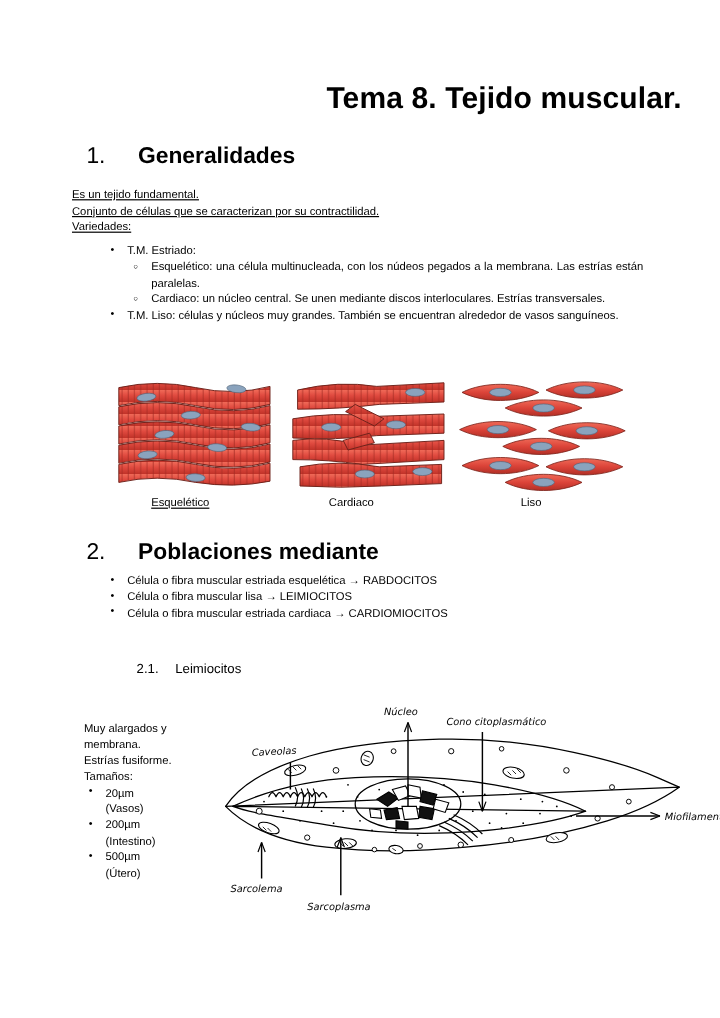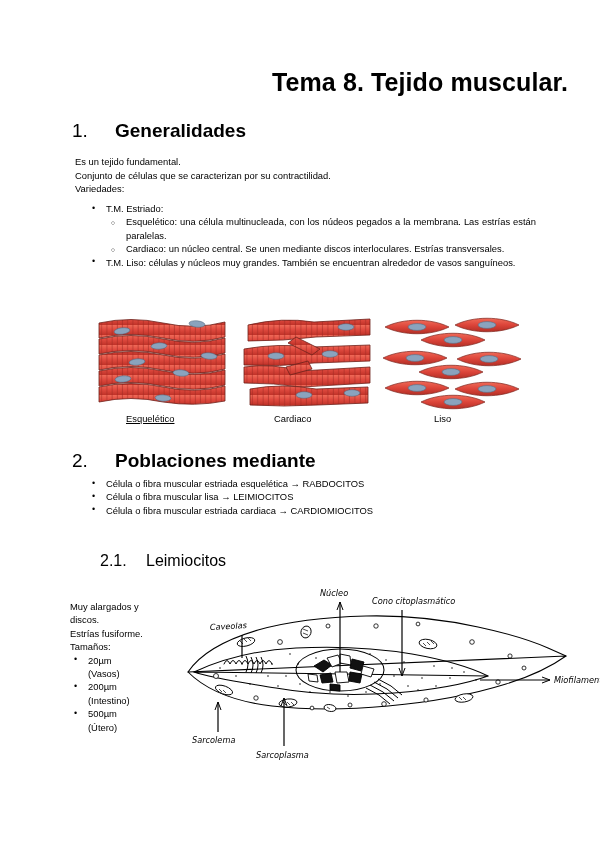--- a/index.html
+++ b/index.html
@@ -21,28 +21,29 @@
 
   .h1{
     position:absolute;left:72px;
     font-size:19px;font-weight:700;
     white-space:nowrap;
   }
   .h1 .num{display:inline-block;width:43px;font-weight:400;}
 
   .h2{
     position:absolute;left:100px;
-    font-size:16px;font-weight:400;
+    font-size:11px;font-weight:400;
     white-space:nowrap;
+    text-align:center;
   }
   .h2 .num{display:inline-block;width:46px;}
 
   .para{
-    position:absolute;left:75px;
-    font-size:9.4px;line-height:13.4px;
+    position:absolute;left:60px;
+    font-size:9.4px;line-height:13.4px;text-decoration:underline;
   }
 
   ul.lvl1{
     position:absolute;
     margin:0;padding:0;list-style:none;
     font-size:9.4px;line-height:13.4px;
   }
   ul.lvl1 > li{
     position:relative;padding-left:18px;margin:0;
   }
@@ -199,21 +200,21 @@
     <li>Célula o fibra muscular lisa → LEIMIOCITOS</li>
     <li>Célula o fibra muscular estriada cardiaca → CARDIOMIOCITOS</li>
   </ul>
 
   <div class="h2" style="top:552px;">
     <span class="num">2.1.</span><span>Leimiocitos</span>
   </div>
 
   <div class="side-col">
     <div>Muy alargados y</div>
-    <div>discos.</div>
+    <div>membrana.</div>
     <div>Estrías fusiforme.</div>
     <div>Tamaños:</div>
     <ul>
       <li>
         <span>20µm</span><br>
         <span>(Vasos)</span>
       </li>
       <li>
         <span>200µm</span><br>
         <span>(Intestino)</span>

